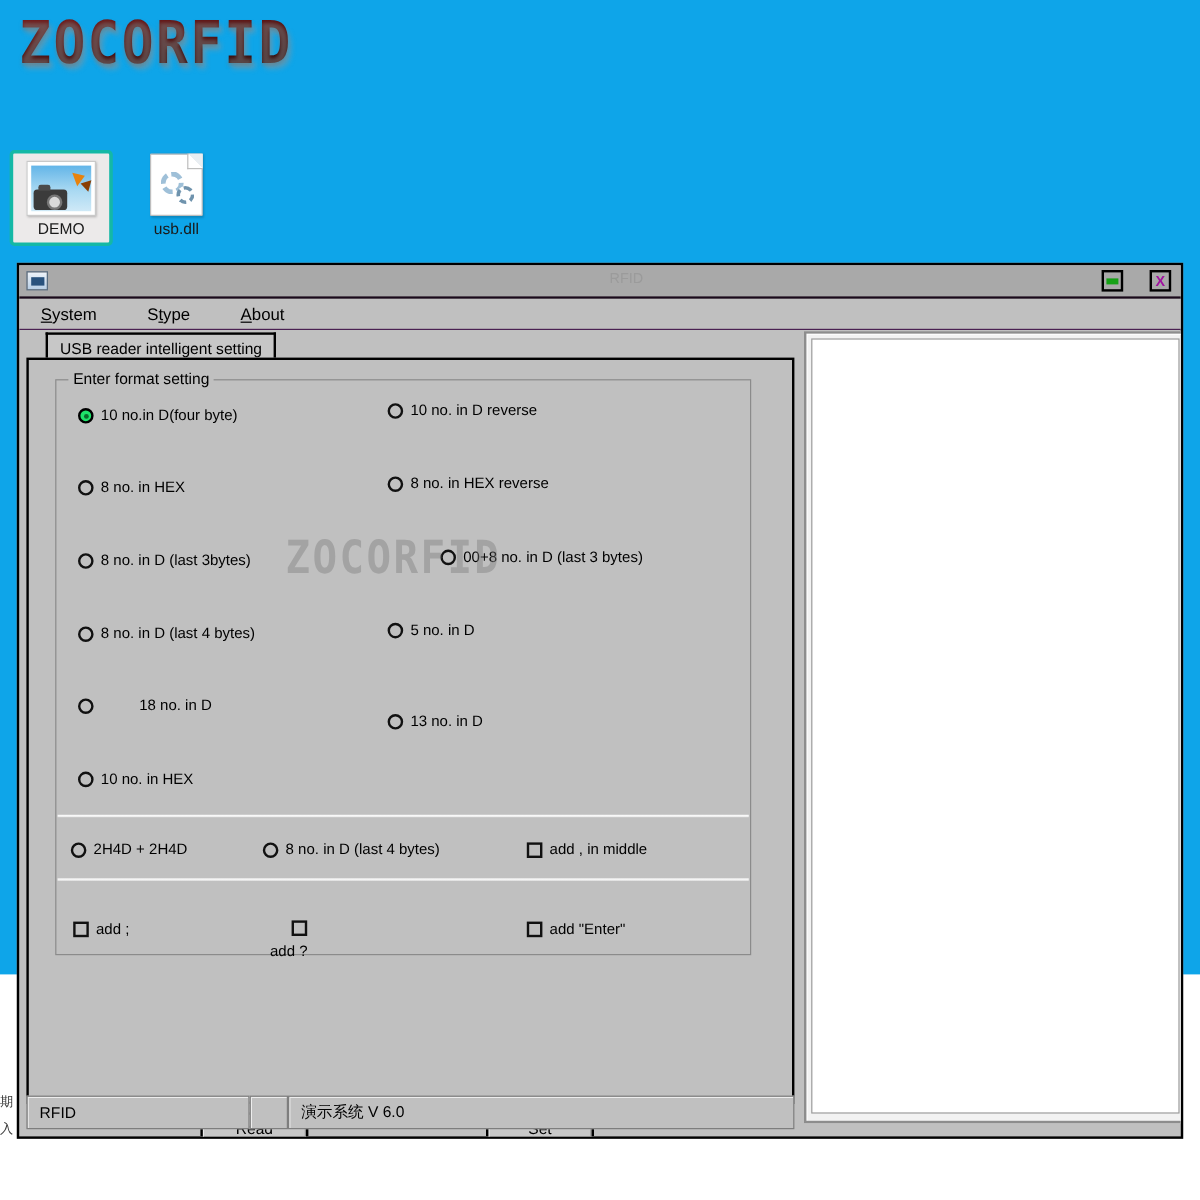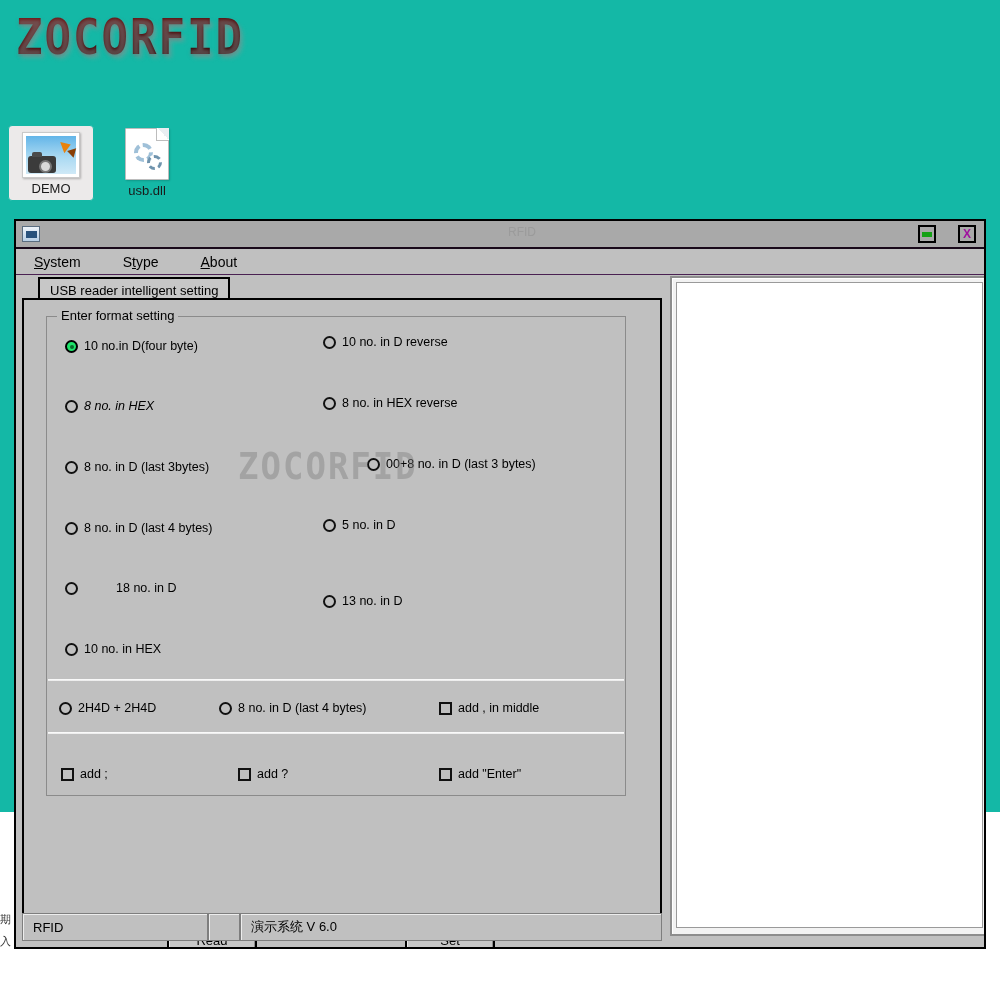--- a/index.html
+++ b/index.html
@@ -3,21 +3,21 @@
 <meta charset="utf-8">
 <style>
   * { box-sizing: border-box; }
   html, body {
     margin: 0; padding: 0;
     width: 1000px; height: 1000px;
     background: #ffffff;
     font-family: "Liberation Sans", sans-serif;
     overflow: hidden;
   }
-  #root { position: relative; width: 1000px; height: 812px; background:#14b8a6; }
+  #root { position: relative; width: 1000px; height: 812px; background:#0ea5e9; }
 
   
   .logo {
     position: absolute; left: 16px; top: 8px;
     font-family: "DejaVu Sans Mono", monospace;
     font-size: 44px; font-weight: 700;
     letter-spacing: 2px;
     color: #4a1111;
     background-image: linear-gradient(175deg,#7d2020 0%, #5c1414 35%, #3a0c0c 70%, #220707 100%);
     -webkit-background-clip: text; background-clip: text;
@@ -34,21 +34,21 @@
     transform: scaleY(1.12) translate(3px,4px);
     transform-origin:left top;
     filter: blur(2px);
   }
 
   .icon-cell { position:absolute; text-align:center; width:86px; }
   .icon-cell .cap {
     font-size:13px; color:#1a1a1a; margin-top:3px;
     font-family:"Liberation Sans", sans-serif;
   }
-  #demo-icon-cell { left:8px; top:125px; background:#eceaea; border:1px solid #14b8a6; border-radius:4px; padding:6px 0 4px; }
+  #demo-icon-cell { left:8px; top:125px; background:#eceaea; border:3px solid #14b8a6; border-radius:4px; padding:6px 0 4px; }
   #usbdll-icon-cell { left:104px; top:128px; }
 
   .thumb {
     width:58px; height:46px; margin:0 auto; position:relative;
     background:#ffffff; border:1px solid #c9c9c9; box-shadow:1px 1px 2px rgba(0,0,0,.25);
   }
   .thumb .sky { position:absolute; left:3px; top:3px; right:3px; bottom:3px;
     background:linear-gradient(#63b5e8 0%, #a9d9f2 55%, #cfe9f7 100%); }
   .thumb .cam {
     position:absolute; left:5px; bottom:4px; width:28px; height:17px;
@@ -292,21 +292,21 @@
 
     <div id="left-panel">
 
       <div id="group-output">
         <div class="legend">Enter format setting</div>
 
         <div class="opt" style="left:18px; top:22px;">
           <span class="radio on"></span>
           <span class="lbl">10 no.in D(four byte)</span>
         </div>
-        <div class="opt" style="left:18px; top:82px;font-style:italic;">
+        <div class="opt" style="left:18px; top:82px;">
           <span class="radio"></span>
           <span class="lbl">8 no. in HEX</span>
         </div>
         <div class="opt" style="left:18px; top:143px;">
           <span class="radio"></span>
           <span class="lbl">8 no. in D (last 3bytes)</span>
         </div>
         <div class="opt" style="left:18px; top:204px;">
           <span class="radio"></span>
           <span class="lbl">8 no. in D (last 4 bytes)</span>
@@ -355,21 +355,21 @@
           <span class="checkbox"></span>
           <span class="lbl">add , in middle</span>
         </div>
 
         <div class="sect-divider" style="top:415px;"></div>
 
         <div class="opt" style="left:14px; top:450px;">
           <span class="checkbox"></span>
           <span class="lbl">add ;</span>
         </div>
-        <div class="opt" style="left:191px; top:450px;">
+        <div class="opt" style="left:178px; top:450px;flex-direction:column;">
           <span class="checkbox"></span>
           <span class="lbl">add ?</span>
         </div>
         <div class="opt" style="left:392px; top:450px;">
           <span class="checkbox"></span>
           <span class="lbl">add "Enter"</span>
         </div>
       </div>
 
       <div class="w95btn" id="btn-read">

